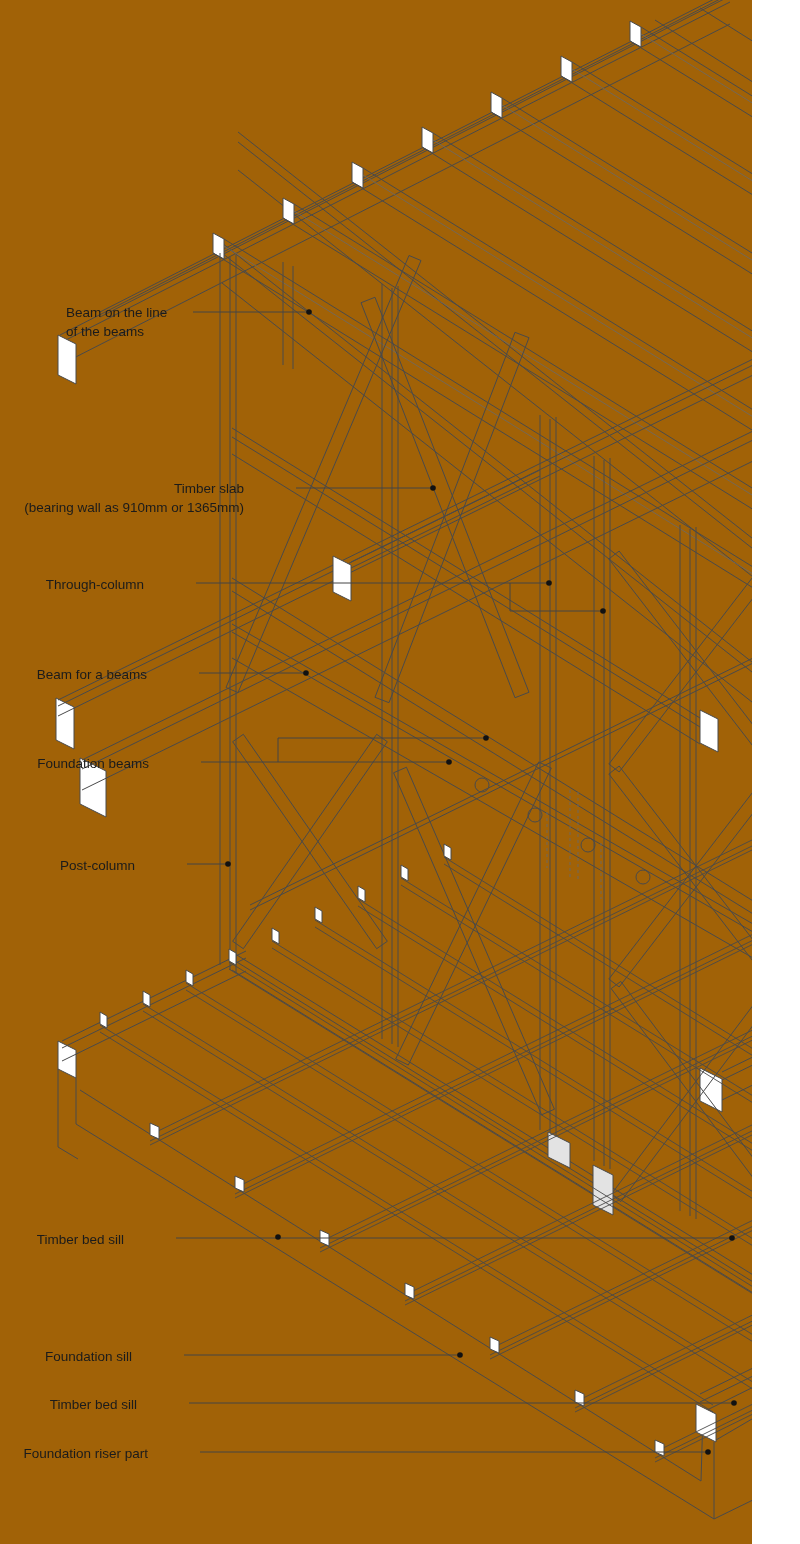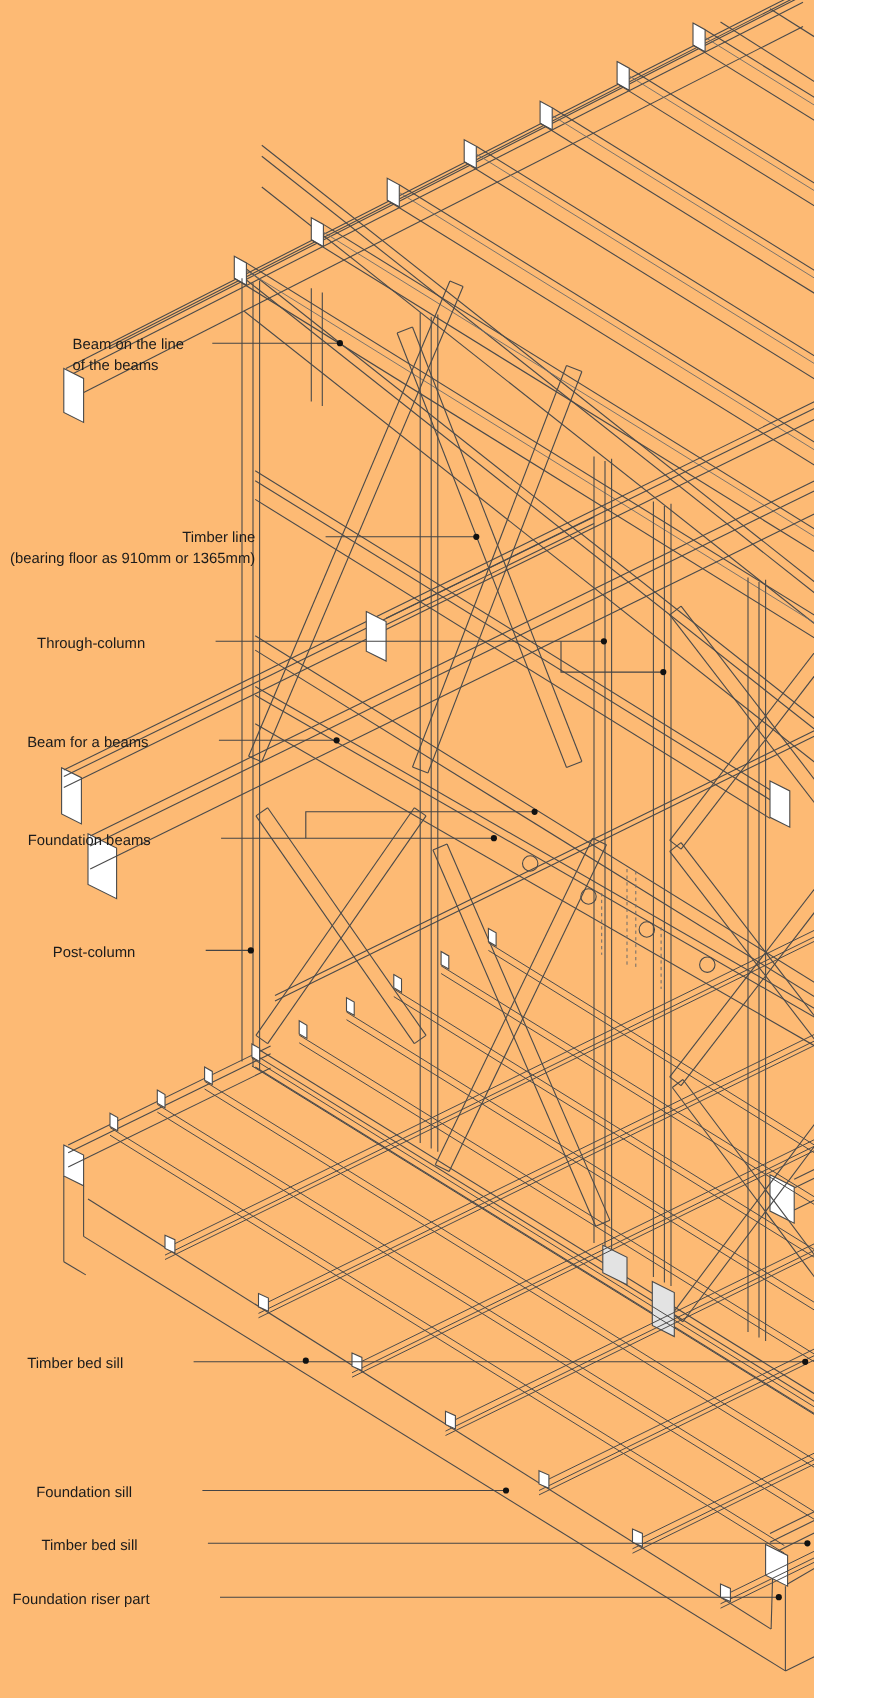--- a/index.html
+++ b/index.html
@@ -1,17 +1,17 @@
 <!DOCTYPE html>
 <html><head>
 <meta charset="utf-8">
 <style>
   html,body{margin:0;padding:0;background:#ffffff;}
-  .stage{position:relative;width:740px;height:1544px;background:#fdba74;overflow:hidden;
-         font-family:"Liberation Sans", sans-serif;}
+  .stage{position:relative;width:740px;height:1544px;background:#a16207;overflow:hidden;
+         font-family:"Liberation Sans", sans-serif;padding-left:12px;}
   .stage svg{position:absolute;left:0;top:0;}
   .lbl{position:absolute;font-size:13.5px;line-height:19px;color:#1b1b1b;
        white-space:nowrap;text-align:right;}
   .lbl.left{text-align:left;}
   .lbl div:empty{display:none;}
 </style>
 </head>
 <body>
 
 <div class="stage">
@@ -270,22 +270,22 @@
         <polyline points="200,1452 708,1452" fill="none" stroke="#444444" stroke-width="1"></polyline>
         <circle cx="708" cy="1452" r="2.8" fill="#111111"></circle>
       </g>
   </svg>
 
   <div class="lbl left" id="lbl-0" style="top: 303px; left: 66px;">
     <div>Beam on the line</div>
     <div>of the beams</div>
   </div>
   <div class="lbl" id="lbl-1" style="top: 479px; right: 508px;">
-    <div>Timber line</div>
-    <div>(bearing floor as 910mm or 1365mm)</div>
+    <div>Timber slab</div>
+    <div>(bearing wall as 910mm or 1365mm)</div>
   </div>
   <div class="lbl" id="lbl-2" style="top: 575px; right: 608px;">
     <div>Through-column</div>
 
   </div>
   <div class="lbl" id="lbl-3" style="top: 665px; right: 605px;">
     <div>Beam for a beams</div>
 
   </div>
   <div class="lbl" id="lbl-4" style="top: 754px; right: 603px;">

